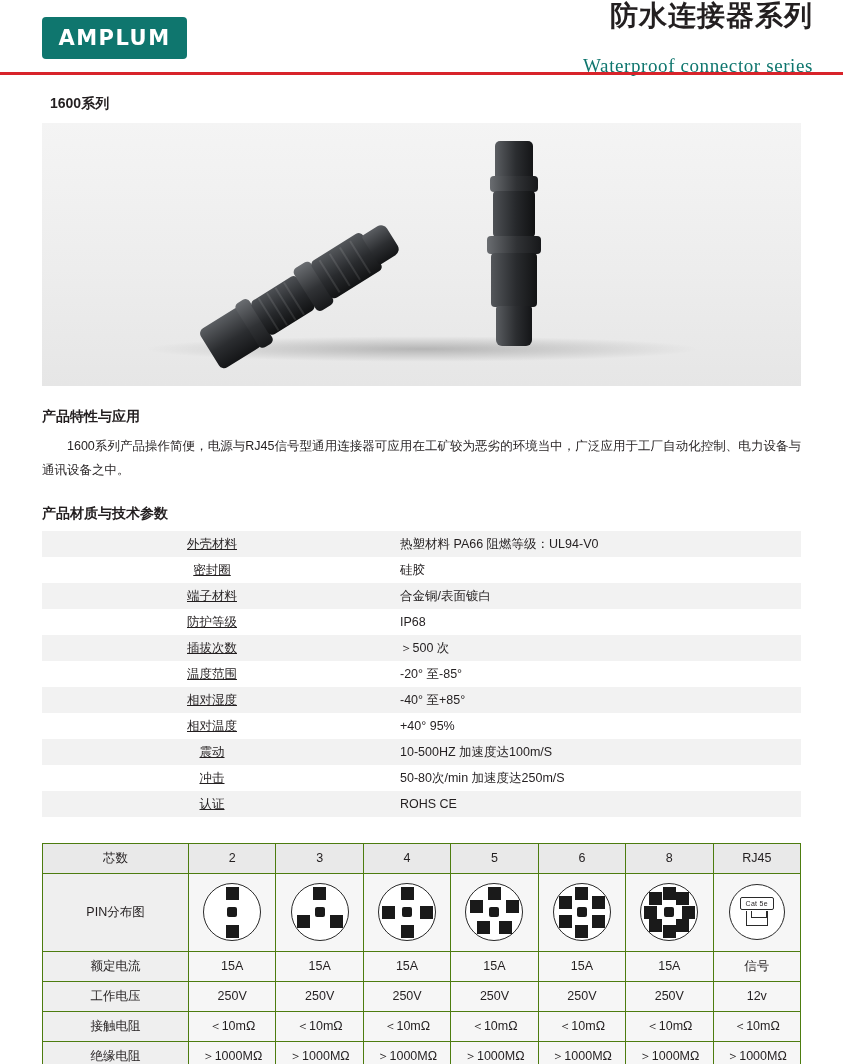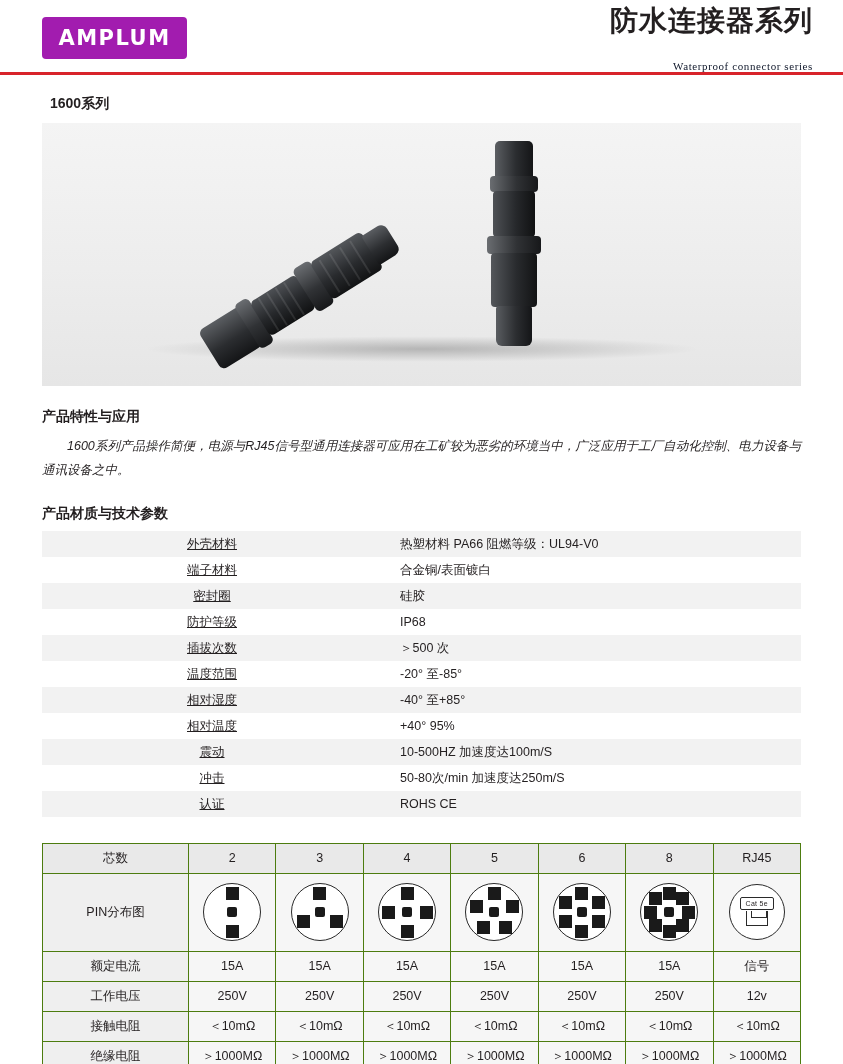--- a/index.html
+++ b/index.html
@@ -24,21 +24,21 @@
     padding: 0 12px 0 42px;
     position: relative;
   }
   .header-rule {
     position: absolute;
     left: 0; right: 0; bottom: 0;
     height: 3px;
     background: #d8232a;
   }
   .logo {
-    background: #a21caf;
+    background: #0f766e;
     color: #ffffff;
     width: 145px;
     height: 42px;
     border-radius: 4px;
     display: flex;
     align-items: center;
     justify-content: center;
     font-size: 21px;
     font-weight: bold;
     letter-spacing: 1.5px;
@@ -49,22 +49,22 @@
     padding-right: 18px;
   }
   .header-title-cn {
     font-size: 28px;
     font-weight: bold;
     color: #231f20;
     letter-spacing: 1px;
     line-height: 1.3;
   }
   .header-title-en {
-    font-size: 11px;
-    color: #0f172a;
+    font-size: 19px;
+    color: #0f766e;
     letter-spacing: 0.6px;
     margin-top: 20px;
     font-family: "Liberation Serif", serif;
   }
 
   
   .page {
     padding: 0 42px;
   }
 
@@ -135,21 +135,20 @@
     font-weight: bold;
     margin: 22px 0 8px 0;
     color: #231f20;
   }
   .para {
     font-size: 12.5px;
     line-height: 1.95;
     color: #231f20;
     text-align: justify;
     text-indent: 2em;
-    font-style: italic;
   }
 
   
   table { border-collapse: collapse; }
   .spec-table {
     width: 100%;
     margin-top: 8px;
     font-size: 12.5px;
   }
   .spec-table td {
@@ -300,26 +299,26 @@
   <div class="para">1600系列产品操作简便，电源与RJ45信号型通用连接器可应用在工矿较为恶劣的环境当中，广泛应用于工厂自动化控制、电力设备与通讯设备之中。</div>
 
   <div class="sec-title">产品材质与技术参数</div>
   <table class="spec-table">
     <tbody id="spec-body">
         <tr>
           <td class="k">外壳材料</td>
           <td class="v">热塑材料 PA66  阻燃等级：UL94-V0</td>
         </tr>
         <tr>
+          <td class="k">密封圈</td>
+          <td class="v">硅胶</td>
+        </tr>
+        <tr>
           <td class="k">端子材料</td>
           <td class="v">合金铜/表面镀白</td>
-        </tr>
-        <tr>
-          <td class="k">密封圈</td>
-          <td class="v">硅胶</td>
         </tr>
         <tr>
           <td class="k">防护等级</td>
           <td class="v">IP68</td>
         </tr>
         <tr>
           <td class="k">插拔次数</td>
           <td class="v">＞500 次</td>
         </tr>
         <tr>

